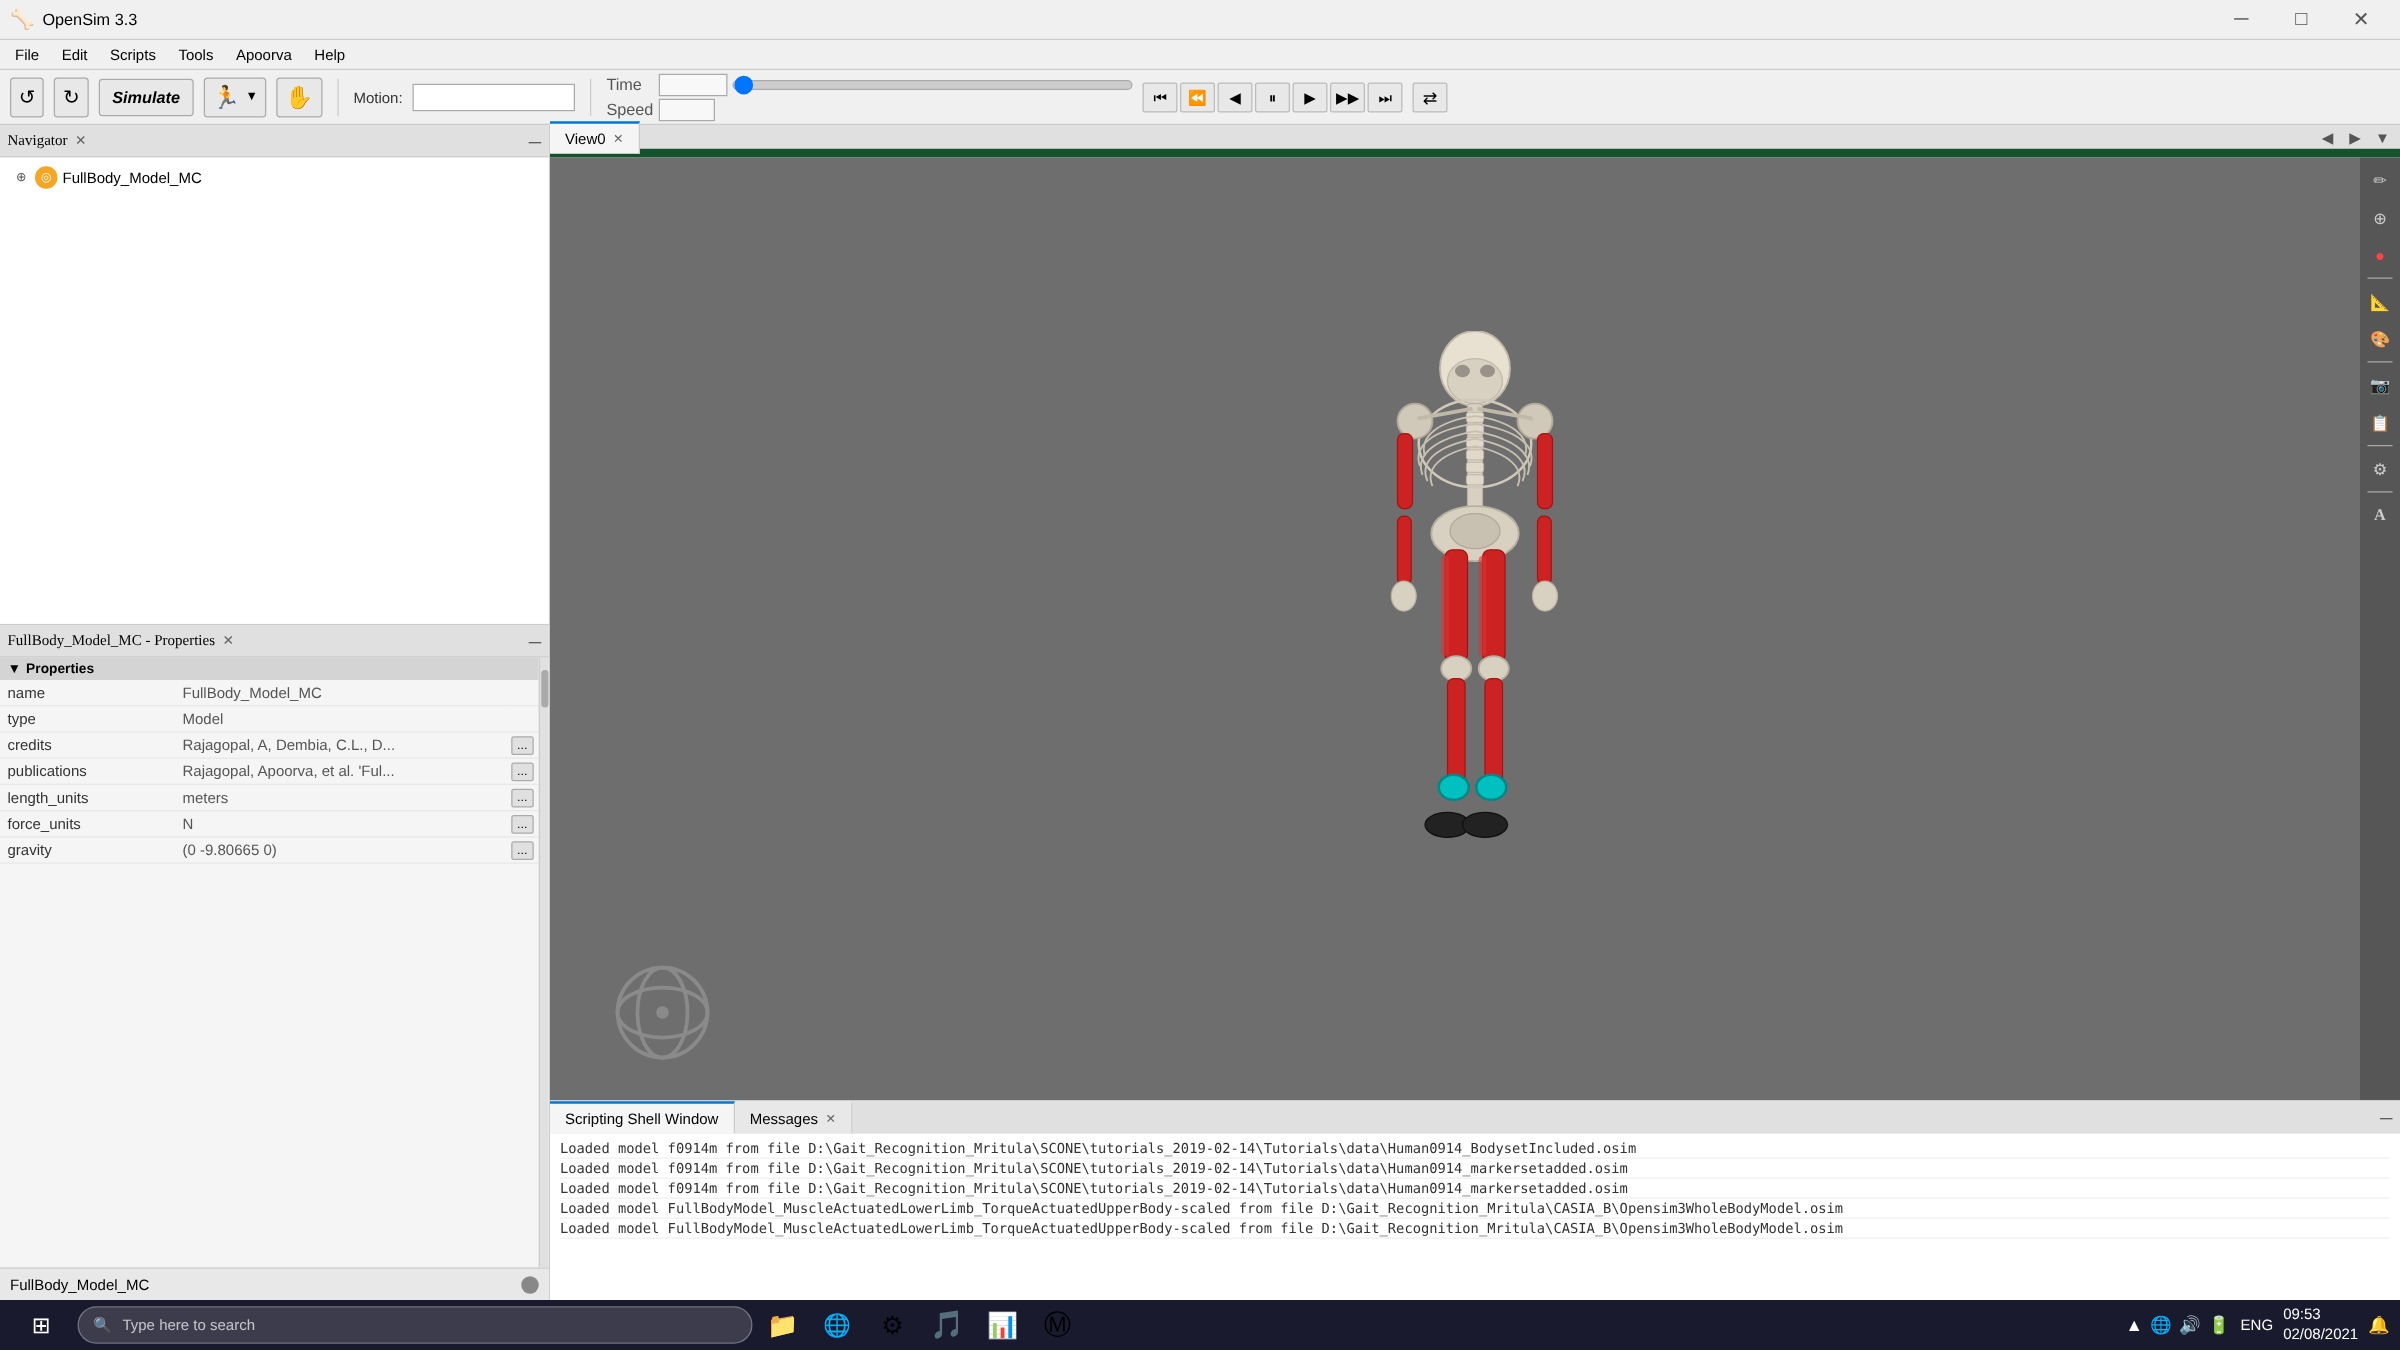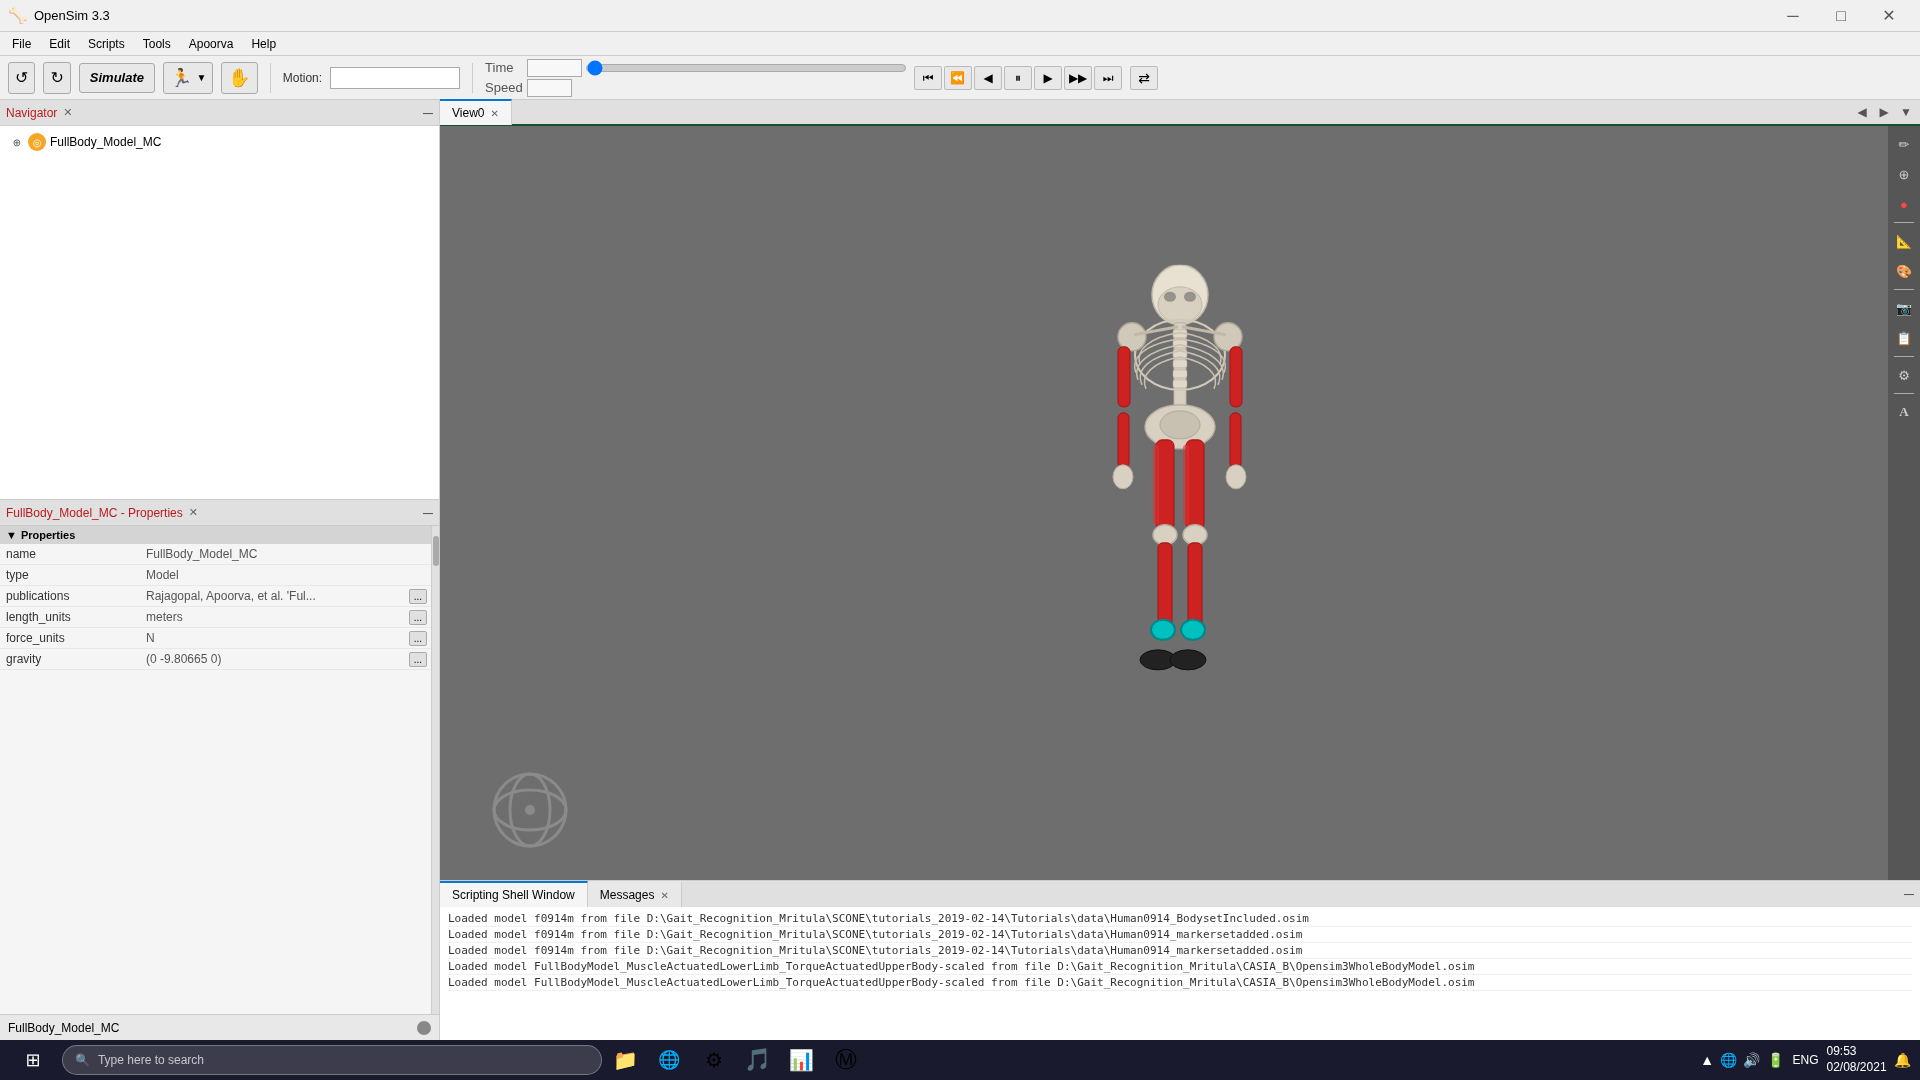--- a/index.html
+++ b/index.html
@@ -190,24 +190,25 @@
       justify-content: space-between;
       padding: 0 6px;
     }
     .pane-header-left {
       display: flex;
       align-items: center;
       gap: 6px;
     }
     .pane-tab {
       font-size: 12px;
-      color: #b91c1c;
+      color: #000000;
       display: flex;
       align-items: center;
       gap: 4px;
+      font-family: Liberation Serif, serif;
     }
     .pane-close {
       font-size: 11px;
       color: #666;
       cursor: pointer;
     }
     .pane-minimize {
       font-size: 14px;
       color: #555;
       cursor: pointer;
@@ -300,21 +301,21 @@
     #right-panel {
       flex: 1;
       display: flex;
       flex-direction: column;
     }
 
     
     #viewport-tabs {
       height: 26px;
       background: #e0e0e0;
-      border-bottom: 2px solid #14532d;
+      border-bottom: 7px solid #14532d;
       display: flex;
       align-items: center;
       justify-content: space-between;
     }
     #viewport-tabs-left {
       display: flex;
       align-items: center;
     }
     .view-tab {
       height: 26px;
@@ -691,20 +692,25 @@
             <tbody id="properties-tbody">
             <tr>
       <td class="prop-name">name</td>
       <td class="prop-value">FullBody_Model_MC</td>
       <td style="padding:2px 4px;width:24px;"></td>
     </tr>
                 <tr>
       <td class="prop-name">type</td>
       <td class="prop-value">Model</td>
       <td style="padding:2px 4px;width:24px;"></td>
+    </tr>
+                <tr>
+      <td class="prop-name">credits</td>
+      <td class="prop-value">Rajagopal, A, Dembia, C.L., D...</td>
+      <td style="padding:2px 4px;width:24px;"><button class="prop-btn">...</button></td>
     </tr>
                 <tr>
       <td class="prop-name">publications</td>
       <td class="prop-value">Rajagopal, Apoorva, et al. 'Ful...</td>
       <td style="padding:2px 4px;width:24px;"><button class="prop-btn">...</button></td>
     </tr>
                 <tr>
       <td class="prop-name">length_units</td>
       <td class="prop-value">meters</td>
       <td style="padding:2px 4px;width:24px;"><button class="prop-btn">...</button></td>

